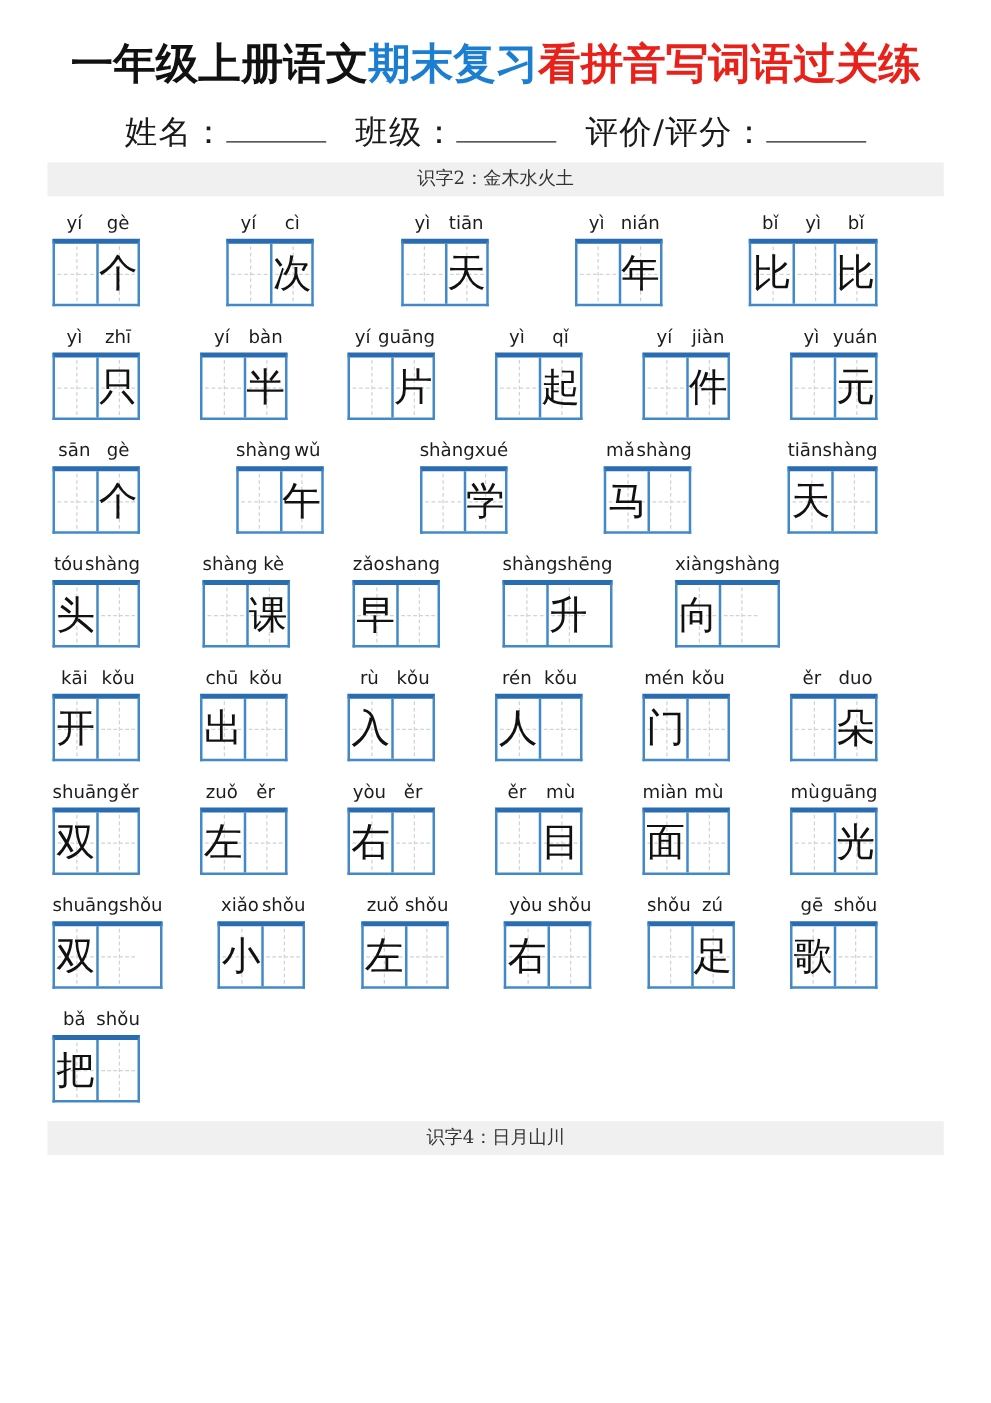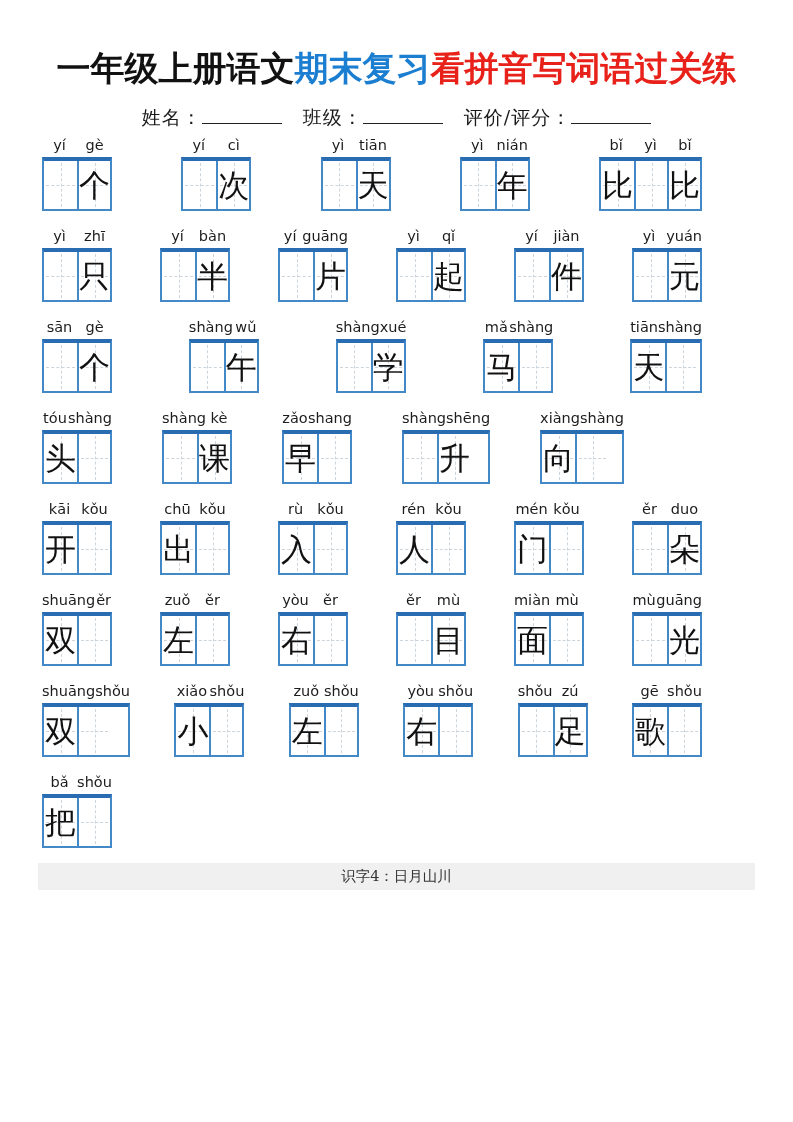--- a/index.html
+++ b/index.html
@@ -15,38 +15,38 @@
     width:793px;height:1122px;
     font-family:"DejaVu Serif", serif;
     color:var(--ink);
     overflow:hidden;
     position:relative;
   }
   .page{width:793px;height:1122px;background:#fff;}
 
   
   .title{
-    padding-top:45px;
+    padding-top:28px;
     text-align:center;
     font-family:"DejaVu Sans", sans-serif;
     font-weight:bold;
     font-size:34px;
     line-height:46px;
     letter-spacing:0px;
     white-space:nowrap;
   }
   .t-black{color:#111111;}
   .t-blue{color:#1b7ed0;}
   .t-red{color:#e8221a;}
 
   
   .info-line{
     margin-top:14px;
     text-align:center;
-    font-size:19px;
+    font-size:26px;
     letter-spacing:1px;
     height:30px;
   }
   .info-item{white-space:nowrap;}
   .info-item + .info-item{margin-left:14px;}
   .blank{
     display:inline-block;
     width:80px;
     border-bottom:1.5px solid #222;
     height:18px;
@@ -137,20 +137,21 @@
 
   <h1 class="title"><span class="t-black">一年级上册语文</span><span class="t-blue">期末复习</span><span class="t-red">看拼音写词语过关练</span></h1>
 
   <div class="info-line">
     <span class="info-item"><span>姓名：</span><span class="blank"></span></span>
     <span class="info-item"><span>班级：</span><span class="blank"></span></span>
     <span class="info-item"><span>评价/评分：</span><span class="blank"></span></span>
   </div>
 
   <div id="sections">
+      <div class="section-bar"><span class="section-title">识字2：金木水火土</span></div>
       <div class="row">
         <div class="word">
           <div class="pinyin">
             <span class="syl">yí</span>
             <span class="syl">gè</span>
           </div>
           <div class="boxes">
             <div class="cell">
               <span class="han"></span>
             </div>

